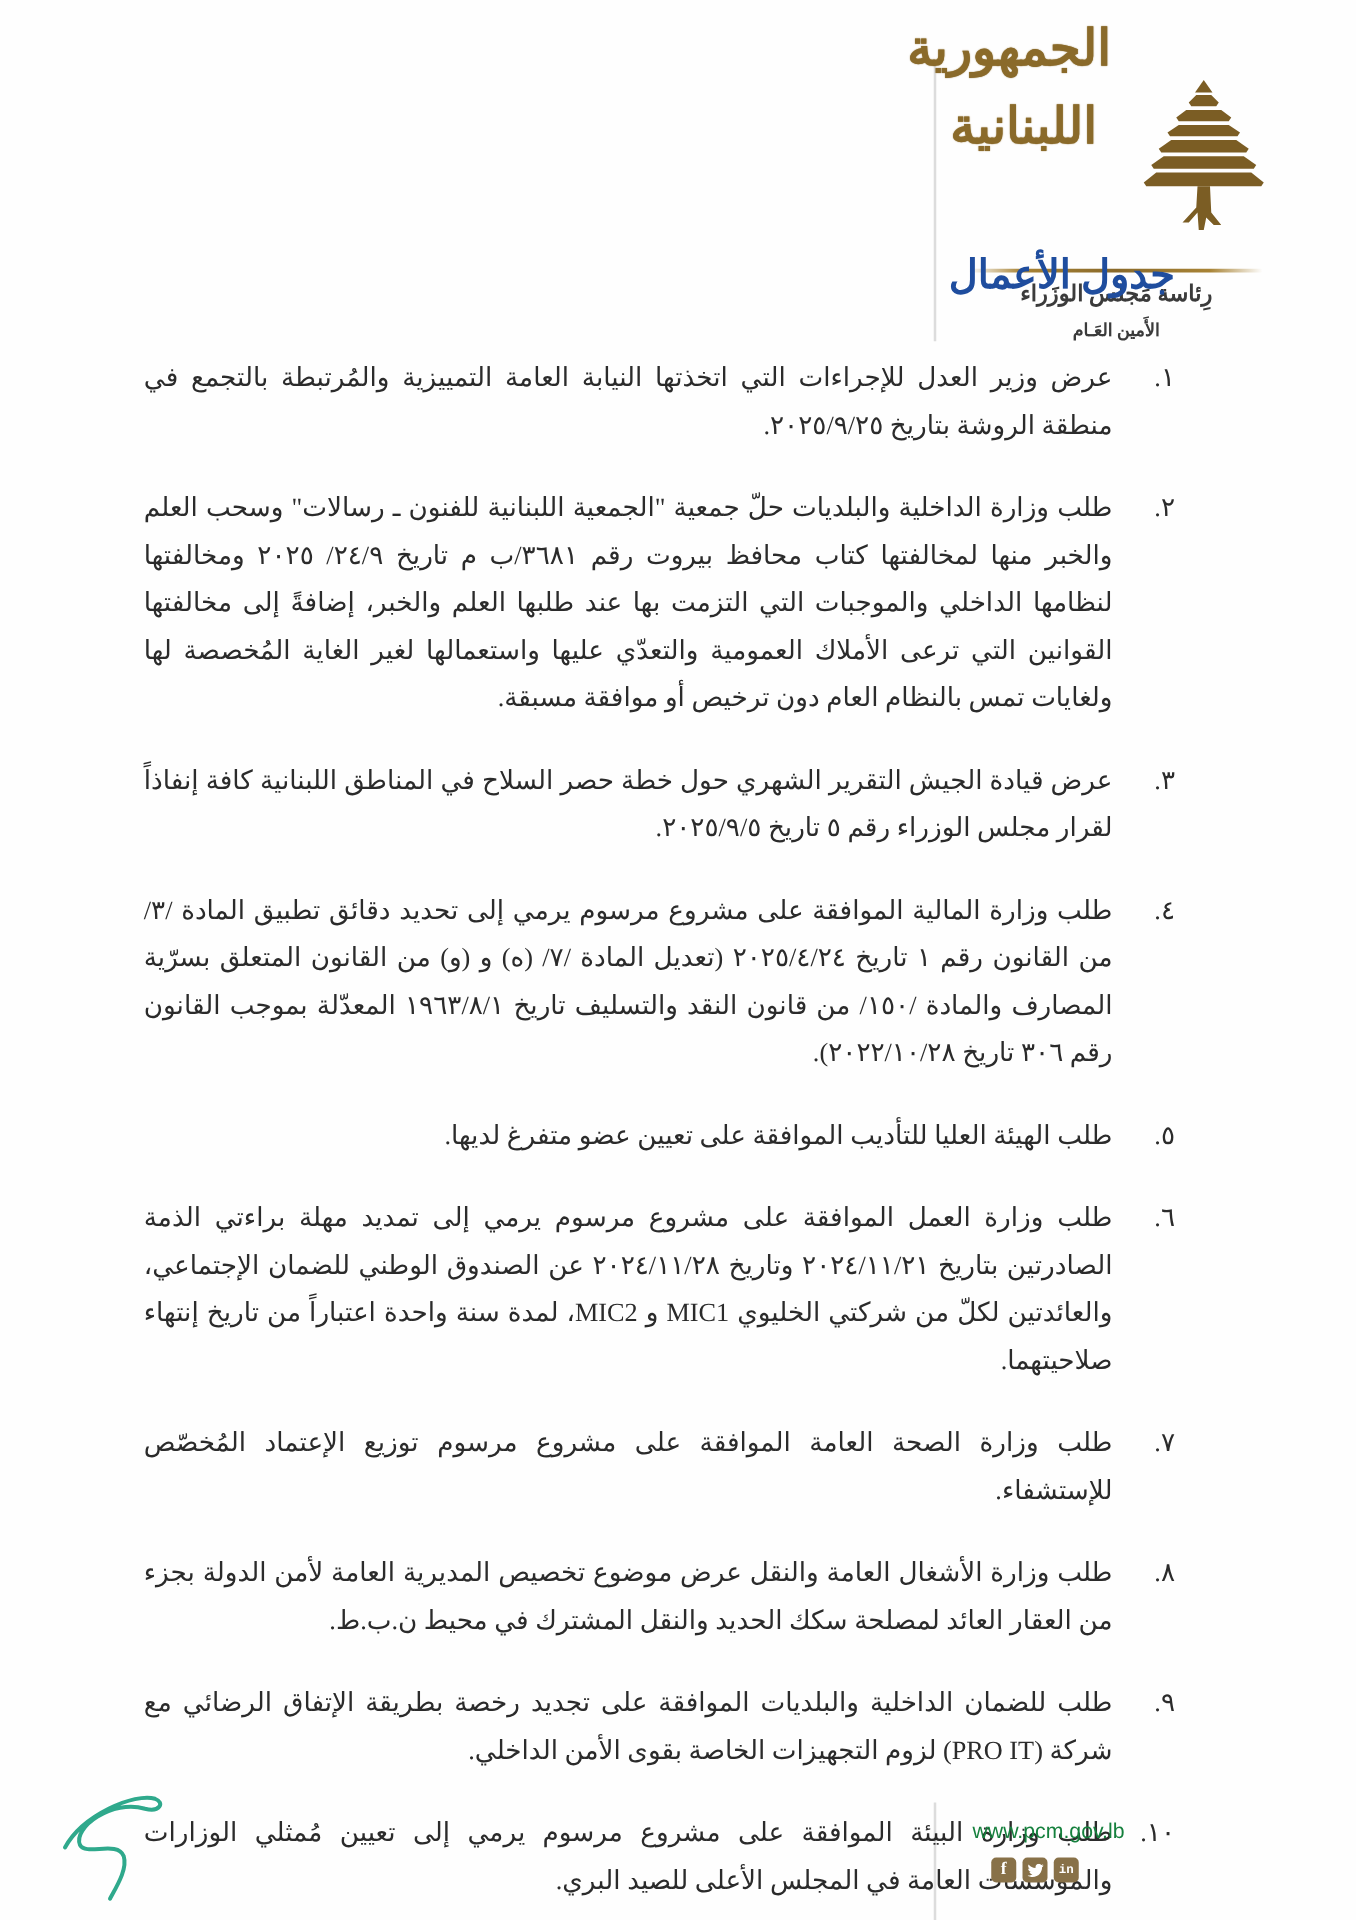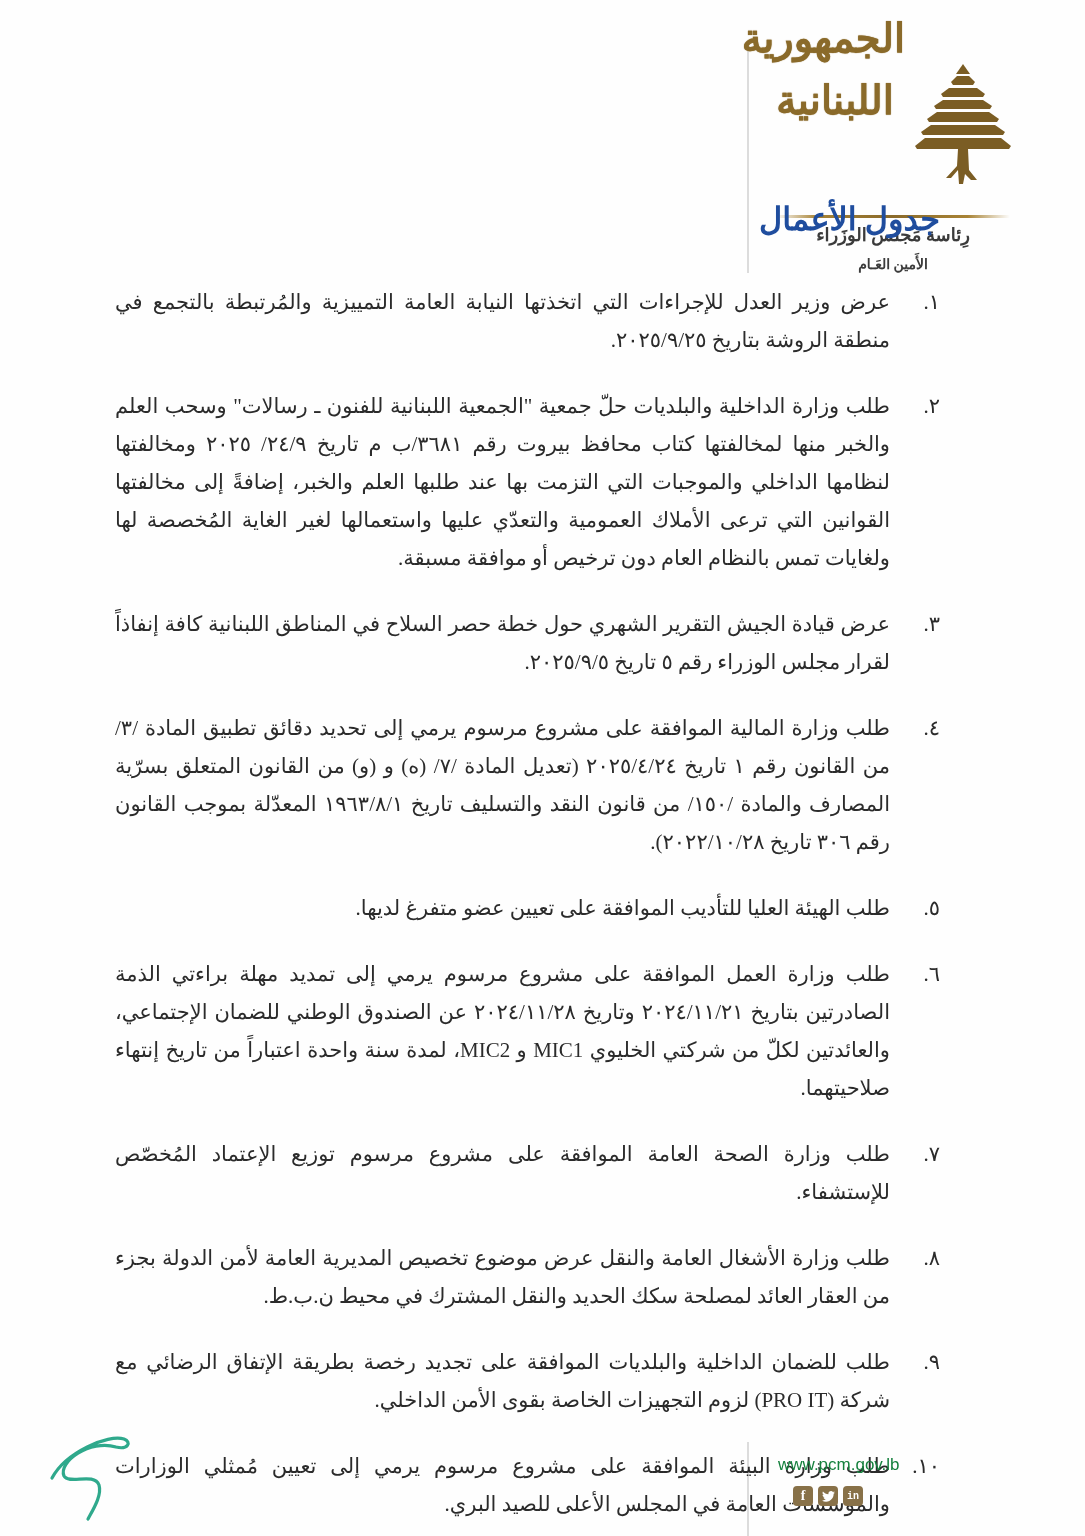--- a/index.html
+++ b/index.html
@@ -5,21 +5,21 @@
   html,body{margin:0;padding:0;}
   body{
     width:1085px;height:1536px;position:relative;background:#fefefe;
     font-family:"Liberation Serif", serif;color:#2b2b2b;overflow:hidden;
   }
   
   .crease{position:absolute;left:747px;width:2px;background:#dcdcdc;}
   .crease.top{top:48px;height:225px;}
   .crease.bottom{top:1442px;height:94px;}
   .calligraphy{
-    position:absolute;top:8px;right:180px;width:140px;text-align:center;
+    position:absolute;top:8px;right:196px;width:140px;text-align:center;
     color:#8a6a2a;font-weight:bold;font-size:40px;line-height:1.55;
     text-shadow:0 0 1px #8a6a2a;direction:rtl;
   }
   .cedar{position:absolute;top:62px;right:72px;width:100px;height:125px;}
   .gold-line{
     position:absolute;top:215px;right:75px;width:235px;height:3px;
     background:linear-gradient(to right, rgba(176,141,62,0) 0%, #a88335 18%, #8a6a2a 50%, #a88335 82%, rgba(176,141,62,0) 100%);
     border-radius:2px;
   }
   .org-line{position:absolute;right:78px;width:228px;text-align:center;direction:rtl;color:#3b3b3b;font-weight:bold;}

